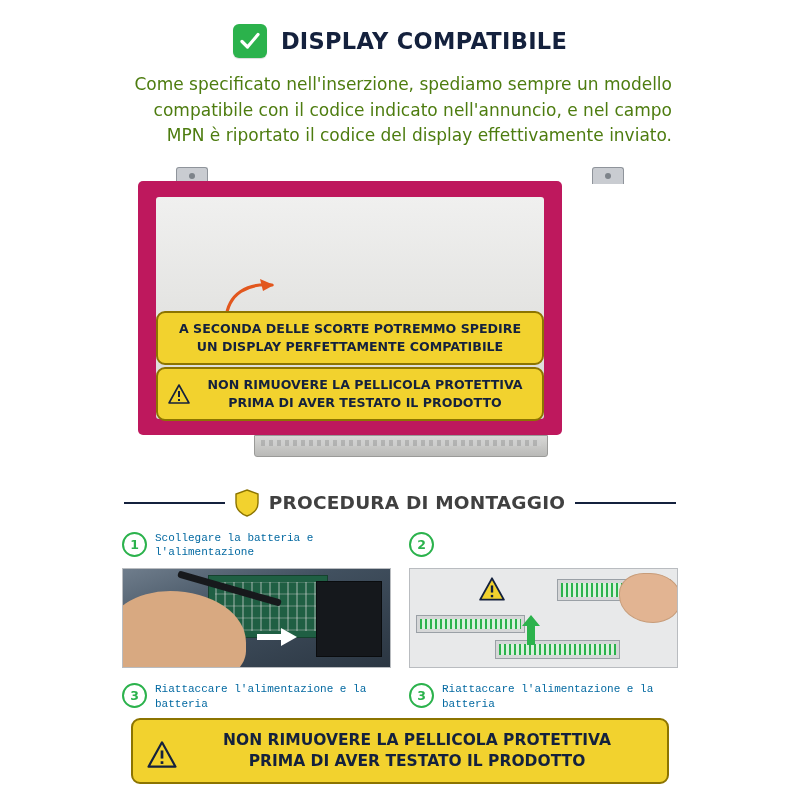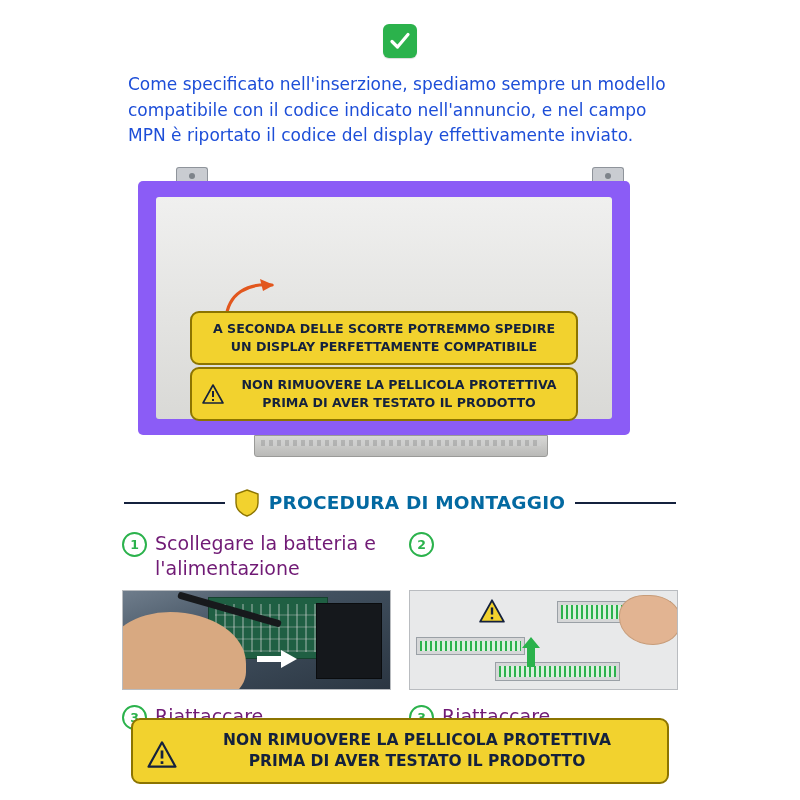--- a/index.html
+++ b/index.html
@@ -58,24 +58,24 @@
   }
   .check-box-icon svg { display:block; }
   .header-title {
     font-size: 22.5px;
     font-weight: bold;
     color: #14213d;
     letter-spacing: .3px;
   }
   .intro {
     margin: 14px 6px 0 6px;
-    text-align: left;
+    text-align: right;
     font-size: 17px;
     line-height: 1.5;
-    color: #1d4ed8;
+    color: #4d7c0f;
   }
 
   
   .display-wrap {
     position: relative;
     margin: 18px auto 0 auto;
     width: 524px;
     height: 296px;
   }
   .tab {
@@ -99,23 +99,23 @@
     border-radius: 50%;
     background: #7d838a;
   }
   .tab.left { left: 38px; }
   .tab.right { right: 38px; }
 
   .panel {
     position: absolute;
     top: 14px;
     left: 0;
-    width: 492px;
+    width: 424px;
     height: 254px;
-    background: #8b5cf6;
+    background: #be185d;
     border-radius: 5px;
     box-sizing: border-box;
     padding: 16px 18px;
   }
   .panel-screen {
     position: relative;
     width: 100%;
     height: 100%;
     background: linear-gradient(180deg,#f0f0ef 0%,#e3e3e1 55%,#d9d9d6 100%);
     border-radius: 3px;
@@ -192,21 +192,21 @@
   }
   .proc-head .rule {
     flex: 1;
     height: 2px;
     background: #14213d;
   }
   .shield-icon { width: 24px; height: 28px; }
   .proc-title {
     font-size: 18.5px;
     font-weight: bold;
-    color: #0369a1;
+    color: #404040;
     letter-spacing: .2px;
     white-space: nowrap;
   }
 
   .steps-grid {
     margin-top: 14px;
     display: grid;
     grid-template-columns: 1fr 1fr;
     column-gap: 18px;
     row-gap: 4px;
@@ -224,23 +224,24 @@
     border: 2px solid #2bb24c;
     color: #2bb24c;
     font-weight: bold;
     font-size: 12.5px;
     display: flex;
     align-items: center;
     justify-content: center;
     margin-top: 1px;
   }
   .step-text {
-    font-size: 19px;
+    font-size: 11px;
     line-height: 1.35;
-    color: #701a75;
+    color: #0369a1;
+    font-family: Liberation Mono, monospace;
   }
 
   .photos {
     margin-top: 8px;
     display: grid;
     grid-template-columns: 1fr 1fr;
     column-gap: 18px;
   }
   .photo {
     position: relative;
@@ -380,20 +381,21 @@
   <div class="side-strip right"></div>
 
   <div class="content">
 
     <div class="header-row">
       <span class="check-box-icon">
         <svg width="24" height="24" viewBox="0 0 24 24" aria-hidden="true">
           <path d="M4 12.5 L9.5 18 L20 5.5" fill="none" stroke="#ffffff" stroke-width="3.2" stroke-linecap="round" stroke-linejoin="round"></path>
         </svg>
       </span>
+      <span class="header-title">DISPLAY COMPATIBILE</span>
     </div>
 
     <p class="intro">Come specificato nell'inserzione, spediamo sempre un modello compatibile con il codice indicato nell'annuncio, e nel campo MPN è riportato il codice del display effettivamente inviato.</p>
 
     <div class="display-wrap">
       <div class="tab left"></div>
       <div class="tab right"></div>
 
       <div class="panel">
         <div class="panel-screen">

